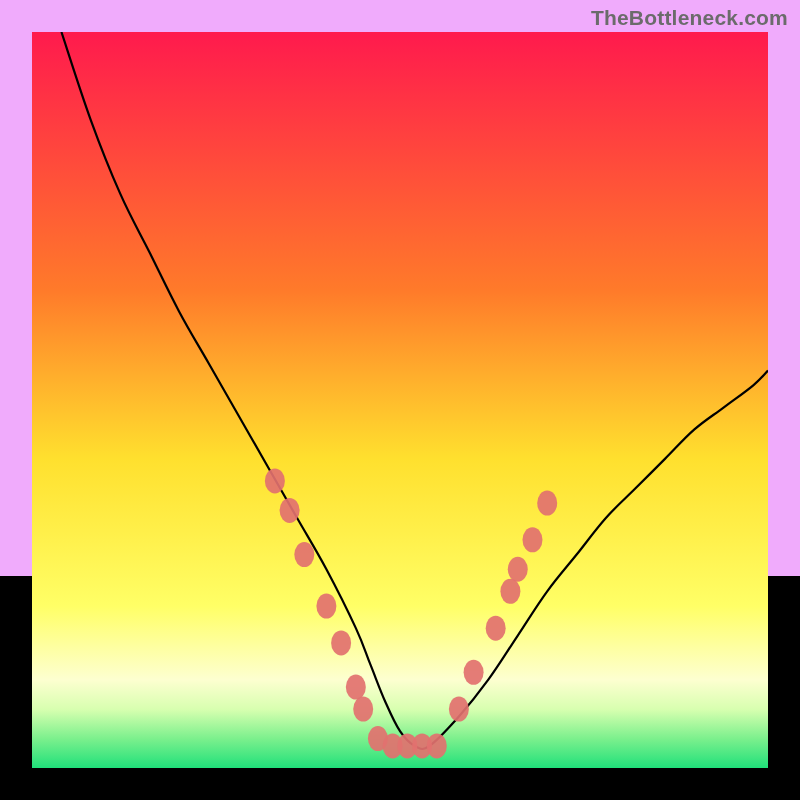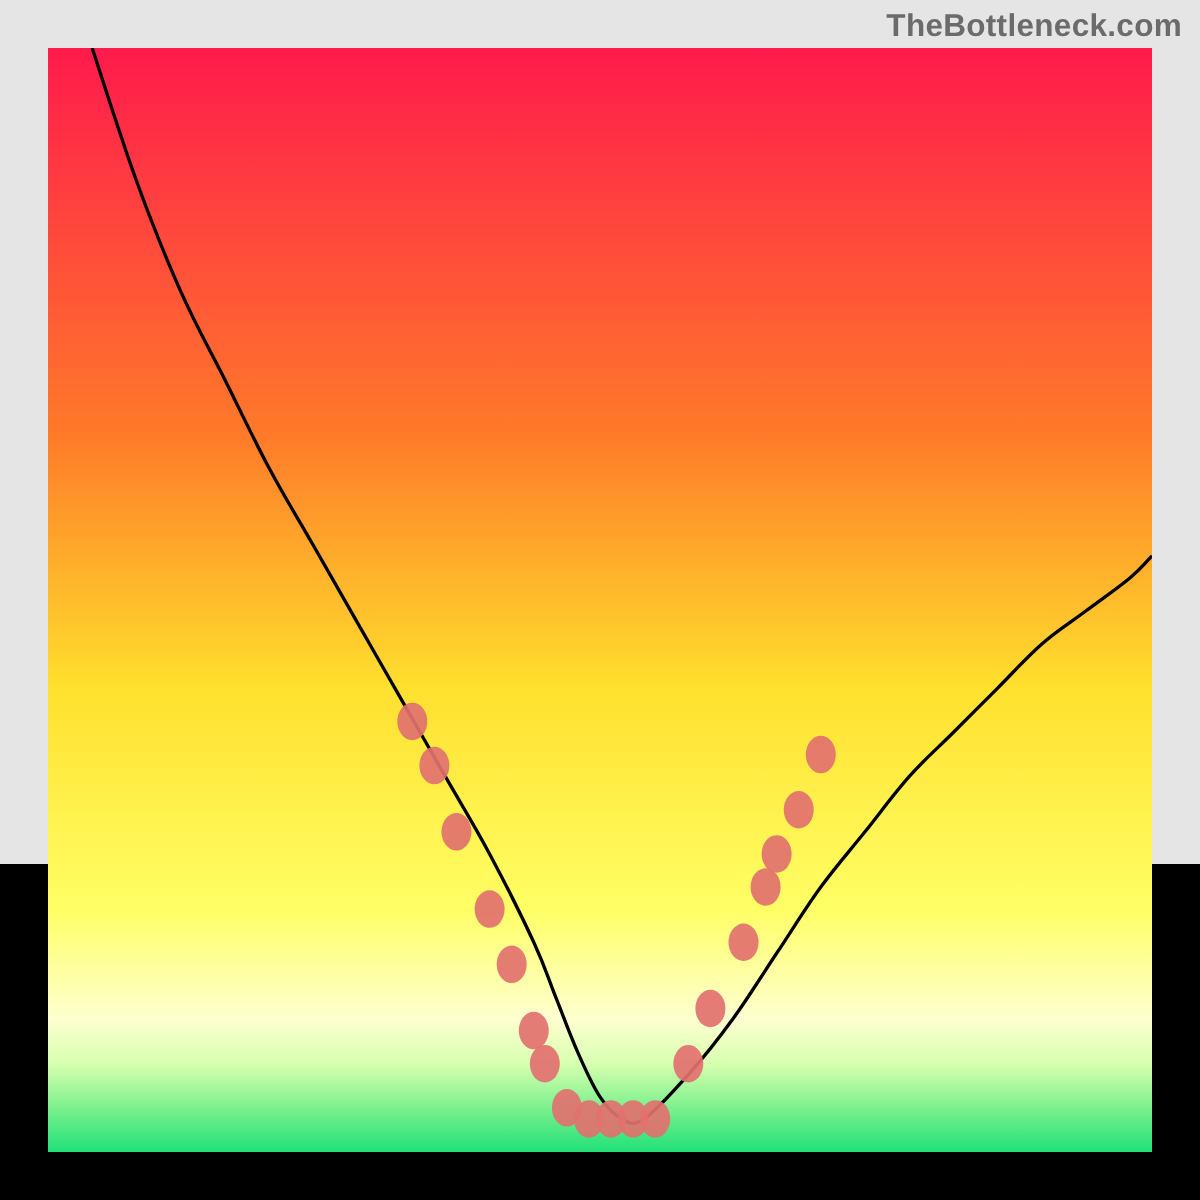--- a/index.html
+++ b/index.html
@@ -1,21 +1,21 @@
 <!DOCTYPE html>
 <html><head>
 <meta charset="utf-8">
 <style>
   * { margin: 0; padding: 0; box-sizing: border-box; }
   html, body { width: 800px; height: 800px; overflow: hidden; background: #000; }
   .frame {
     position: absolute;
     top: 0; left: 0;
     width: 800px; height: 576px;
-    background: #e5e5e5;
+    background: #f0abfc;
   }
   .plot {
     position: absolute;
     top: 32px;
     left: 32px;
     width: 736px;
     height: 736px;
     overflow: hidden;
   }
   .watermark {

